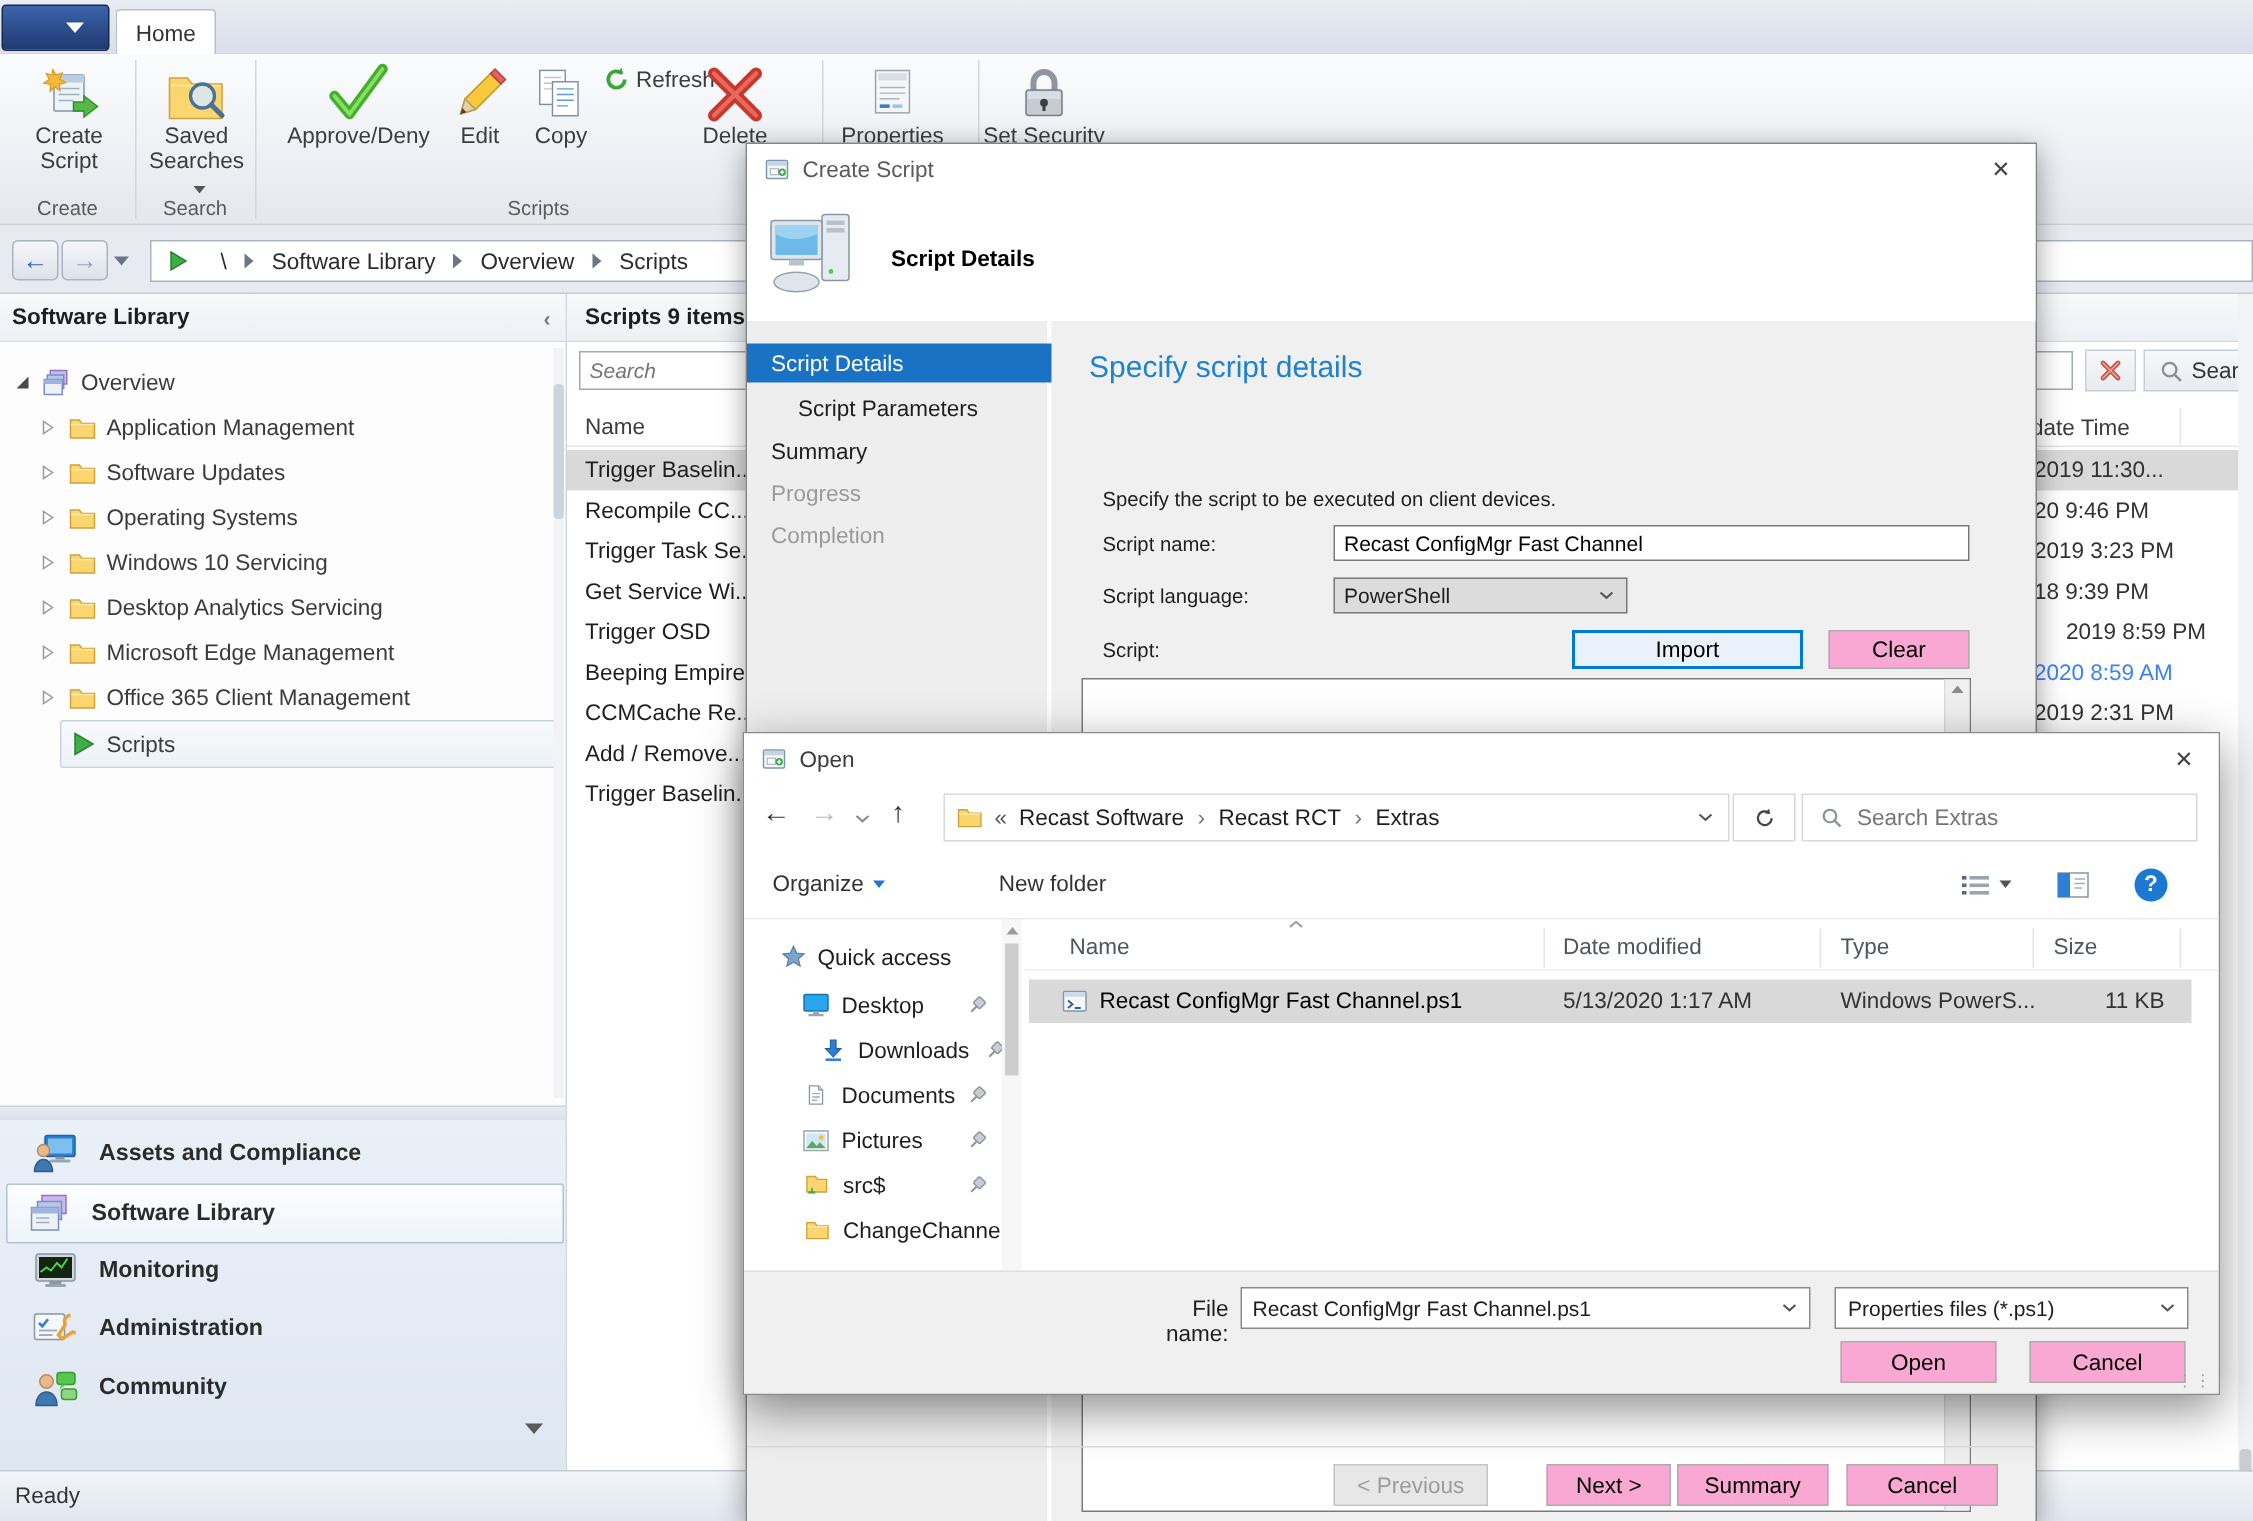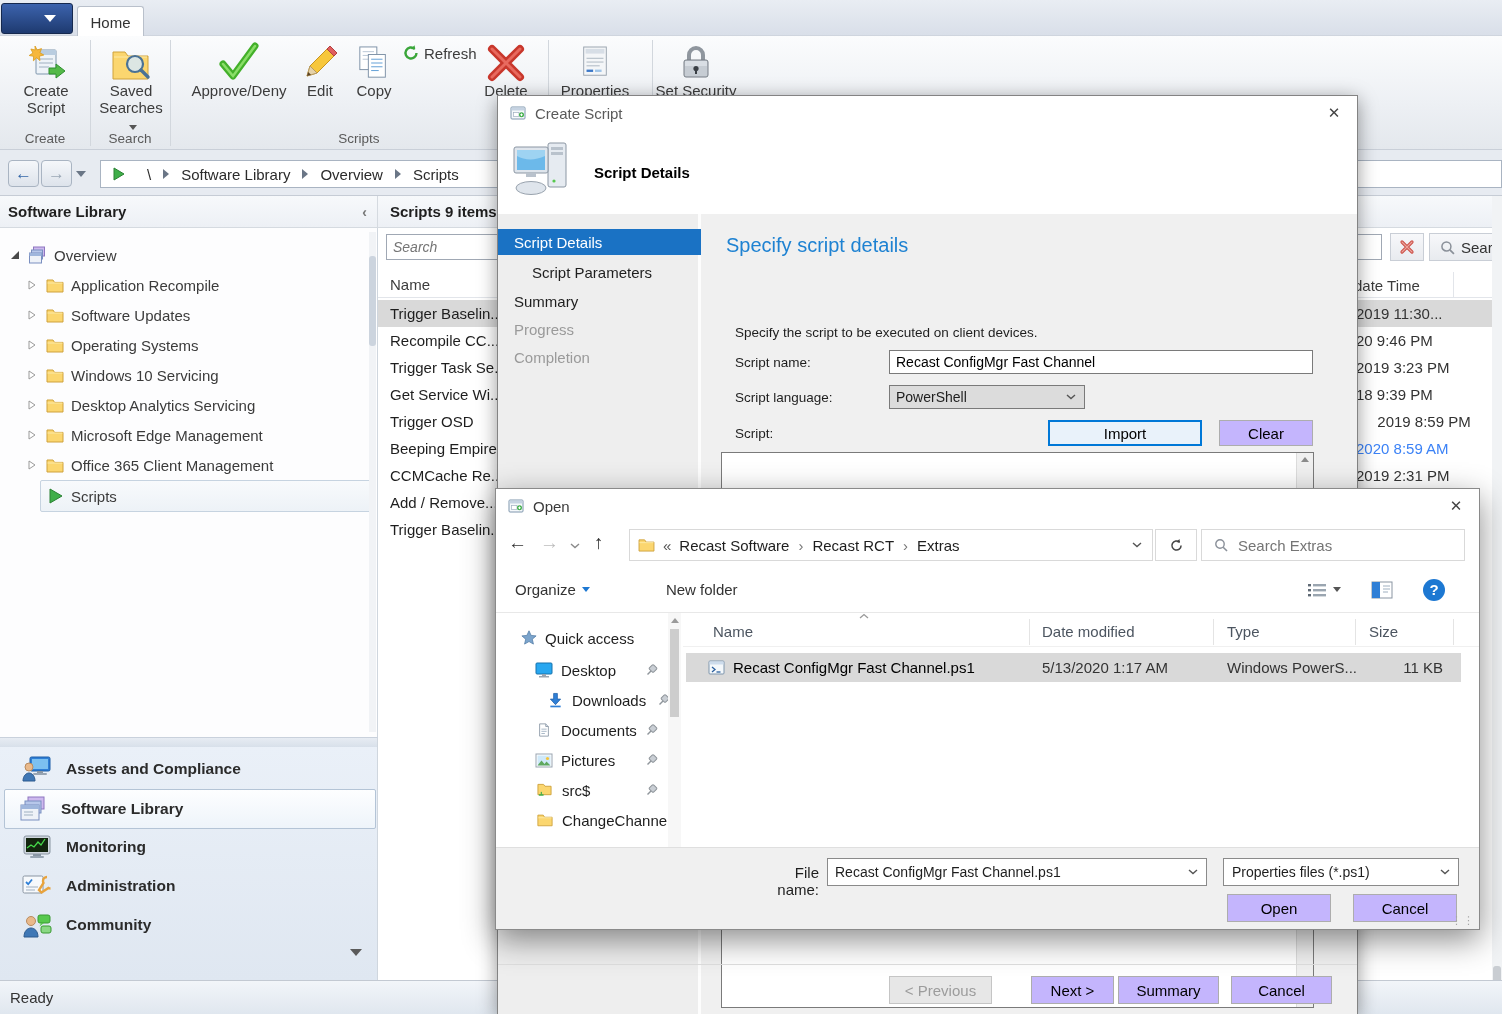--- a/index.html
+++ b/index.html
@@ -39,21 +39,21 @@
 
   
   .listpane{left:378px;top:196px;width:1124px;height:784px;background:#fff;}
   .lrow{position:absolute;left:0;width:1114px;height:27px;display:flex;align-items:center;font-size:15px;color:#1e1e1e;}
   .colhead{color:#3c3c3c;font-size:15px;}
 
   
   .dialog{background:#f0f0f0;border:1px solid #838383;}
   .dtitle{position:absolute;left:0;top:0;right:0;height:34px;background:#fff;display:flex;align-items:center;font-size:15px;color:#5a5a5a;}
   .dclose{position:absolute;top:0;width:46px;height:34px;display:flex;align-items:center;justify-content:center;color:#444;font-size:15px;}
-  .wbtn{background:#c4b5fd;border:1px solid #adadad;display:flex;align-items:center;justify-content:center;font-size:15px;color:#000;}
+  .wbtn{background:#f9a8d4;border:1px solid #adadad;display:flex;align-items:center;justify-content:center;font-size:15px;color:#000;}
   .wbtn.disabled{background:#e7e7e7;border-color:#c5c5c5;color:#9c9c9c;}
   .tin{background:#fff;border:1px solid #7a7a7a;font-size:14px;padding:0 6px;font-family:"Liberation Sans",sans-serif;color:#000;}
   .chev{width:10px;height:6px;}
   .exin{background:#fff;border:1px solid #d9d9d9;display:flex;align-items:center;}
   .navitem{position:absolute;left:0;width:203px;display:flex;align-items:center;height:26px;font-size:15px;color:#1e1e1e;}
   .navitem.sel{background:#1a72c4;color:#fff;}
   .navitem.dis{color:#9a9a9a;}
   input{outline:none;}
 </style>
 </head>
@@ -137,21 +137,21 @@
   <div class="abs flex" style="left:402px;top:42px;height:22px;font-size:15px;color:#3c3c3c;">
     <span style="margin-right:4px;display:flex;">
       <svg width="18" height="18" viewBox="0 0 18 18">
           <path d="M14.5 9a5.5 5.5 0 1 1-1.8-4.1" fill="none" stroke="#3aa63a" stroke-width="2.4"></path>
           <path d="M12.6 1.2l.5 4.4-4.3-.7z" fill="#3aa63a"></path>
         </svg>
     </span>
     <span>Refresh</span>
   </div>
 
-  <div class="abs rbtn" style="left:476px;top:40px;width:60px;">
+  <div class="abs rbtn" style="left:460px;top:40px;width:60px;">
     <span class="ric">
       <svg width="44" height="38" viewBox="0 0 44 38">
           <path d="M8 5l28 28M36 5L8 33" stroke="#c8372c" stroke-width="8" stroke-linecap="round"></path>
           <path d="M8 5l28 28M36 5L8 33" stroke="#e8695e" stroke-width="3" stroke-linecap="round"></path>
         </svg>
     </span>
     <span>Delete</span>
   </div>
 
   <div class="abs rbtn" style="left:560px;top:40px;width:70px;">
@@ -237,21 +237,21 @@
           <svg width="8" height="10" viewBox="0 0 8 10">
             <path d="M1 1v8l6-4z" fill="#fff" stroke="#9a9a9a"></path>
           </svg>
         </span>
       <span style="margin-left:10px;display:flex;">
           <svg width="18" height="15" viewBox="0 0 18 15">
             <path d="M1 2h6l1.6 2.4H17V14H1z" fill="#fbd66f" stroke="#cfa23d"></path>
             <path d="M1.5 5h15" stroke="#fce9a8"></path>
           </svg>
         </span>
-      <span style="margin-left:7px;">Application Recompile</span>
+      <span style="margin-left:7px;">Application Management</span>
     </div>
     <div class="titem" style="top:72px;">
       <span style="margin-left:28px;display:flex;">
           <svg width="8" height="10" viewBox="0 0 8 10">
             <path d="M1 1v8l6-4z" fill="#fff" stroke="#9a9a9a"></path>
           </svg>
         </span>
       <span style="margin-left:10px;display:flex;">
           <svg width="18" height="15" viewBox="0 0 18 15">
             <path d="M1 2h6l1.6 2.4H17V14H1z" fill="#fbd66f" stroke="#cfa23d"></path>

